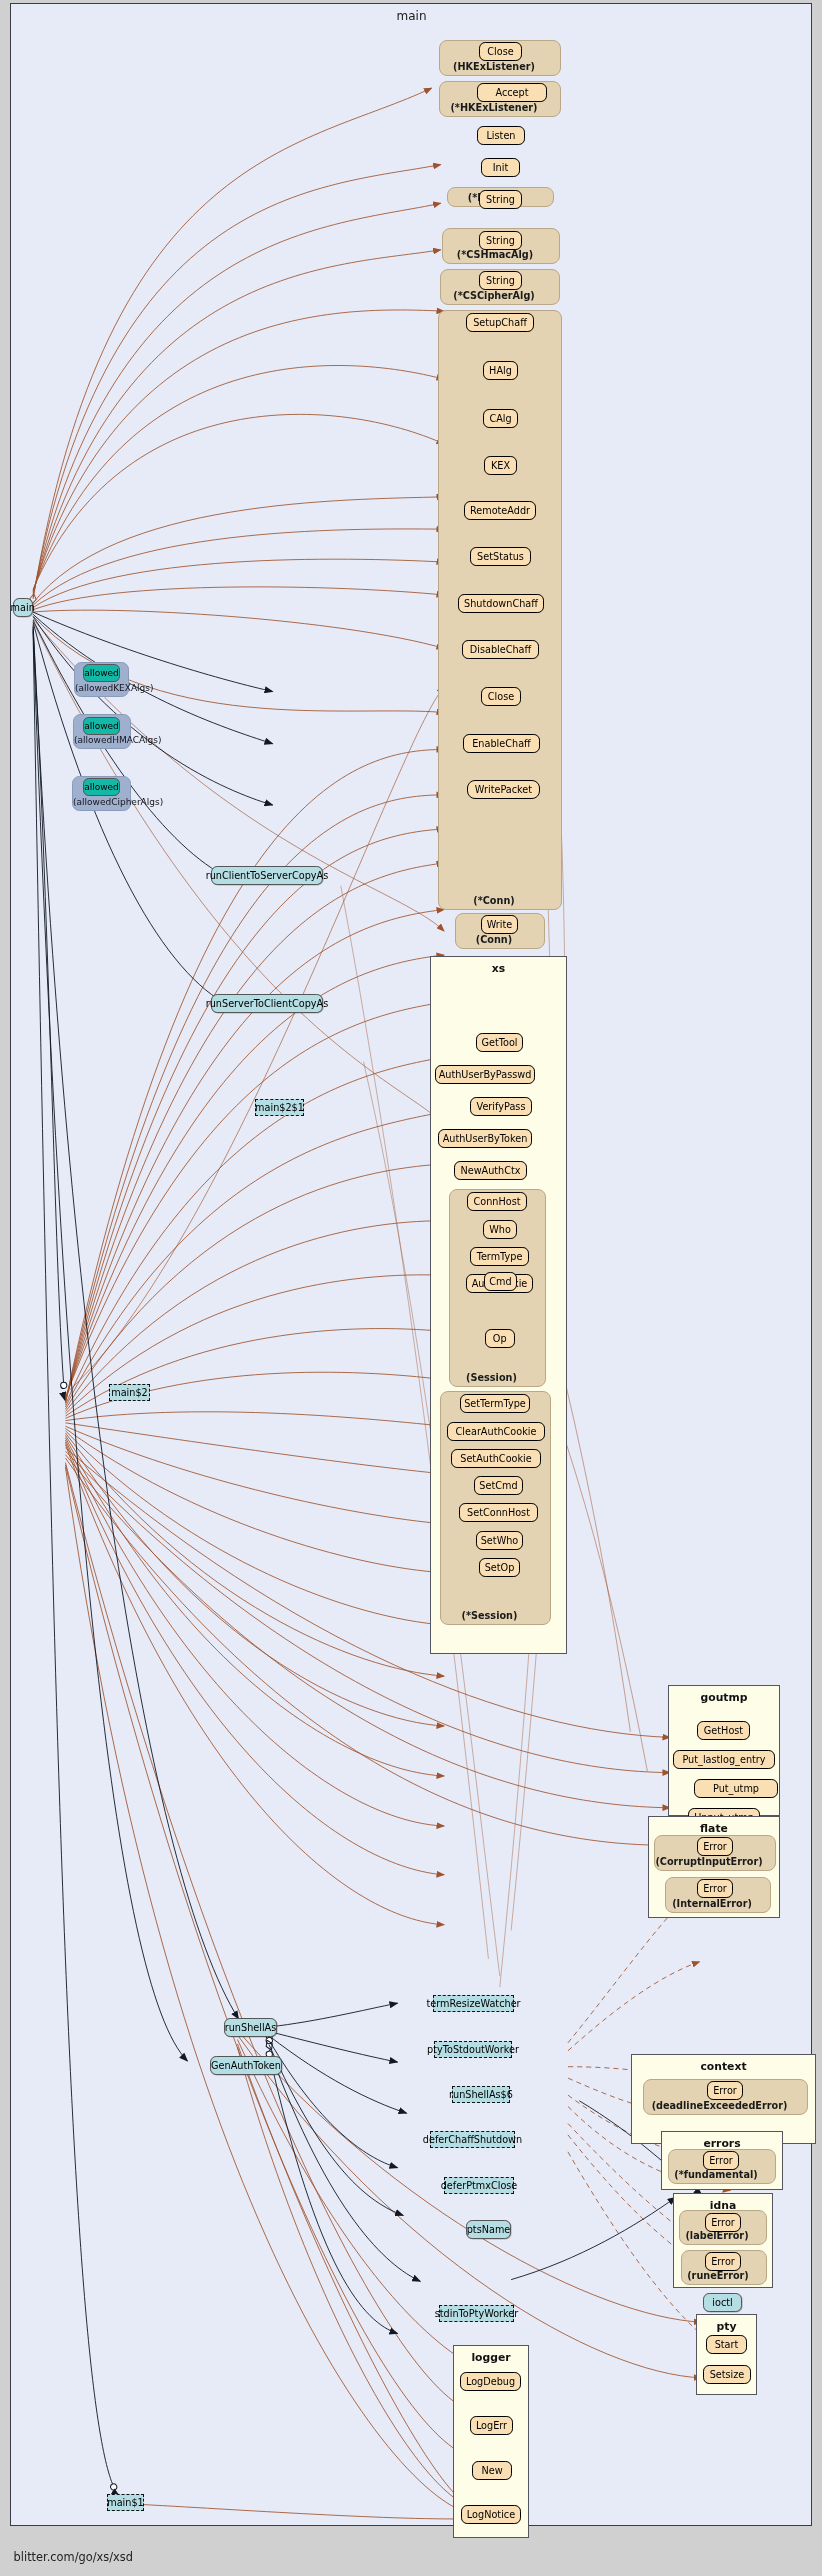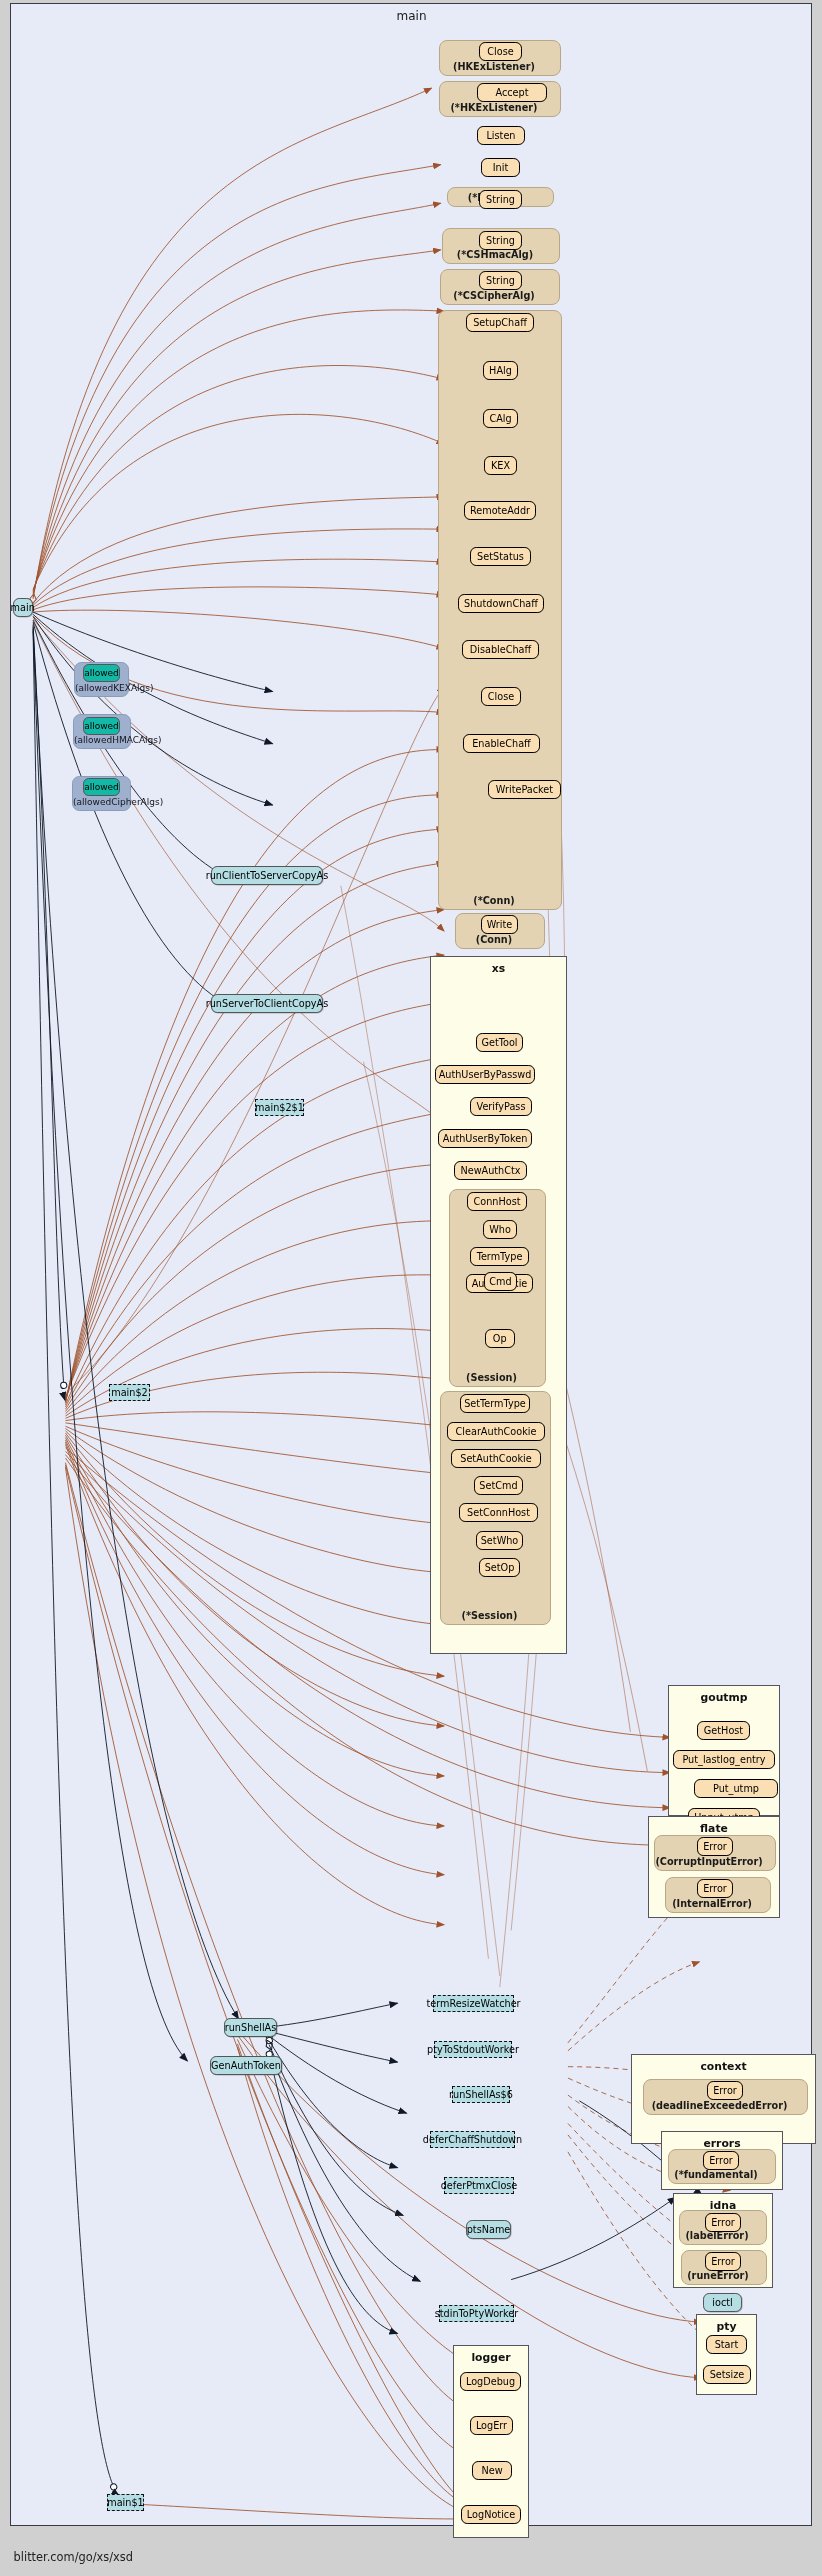--- a/index.html
+++ b/index.html
@@ -209,21 +209,21 @@
   <div class="node pkgnode" style="left:466px;top:313px;width:68px;">SetupChaff</div>
   <div class="node pkgnode" style="left:483px;top:361px;width:35px;">HAlg</div>
   <div class="node pkgnode" style="left:483px;top:409px;width:35px;">CAlg</div>
   <div class="node pkgnode" style="left:484px;top:456px;width:33px;">KEX</div>
   <div class="node pkgnode" style="left:464px;top:501px;width:72px;">RemoteAddr</div>
   <div class="node pkgnode" style="left:470px;top:547px;width:61px;">SetStatus</div>
   <div class="node pkgnode" style="left:458px;top:594px;width:86px;">ShutdownChaff</div>
   <div class="node pkgnode" style="left:462px;top:640px;width:77px;">DisableChaff</div>
   <div class="node pkgnode" style="left:481px;top:687px;width:40px;">Close</div>
   <div class="node pkgnode" style="left:463px;top:734px;width:77px;">EnableChaff</div>
-  <div class="node pkgnode" style="left:488px;top:780px;width:73px;">WritePacket</div>
+  <div class="node pkgnode" style="left:467px;top:780px;width:73px;border-radius:8px;">WritePacket</div>
 
   <div class="recvbox" style="left:455px;top:913px;width:90px;height:36px;">
     <div class="recvbox-label">(Conn)</div>
   </div>
   <div class="node pkgnode" style="left:481px;top:915px;width:37px;">Write</div>
 
   <div class="cluster" style="left:430px;top:956px;width:137px;height:698px;">
     <div class="cluster-title">xs</div>
   </div>
   <div class="node pkgnode" style="left:476px;top:1033px;width:47px;">GetTool</div>

